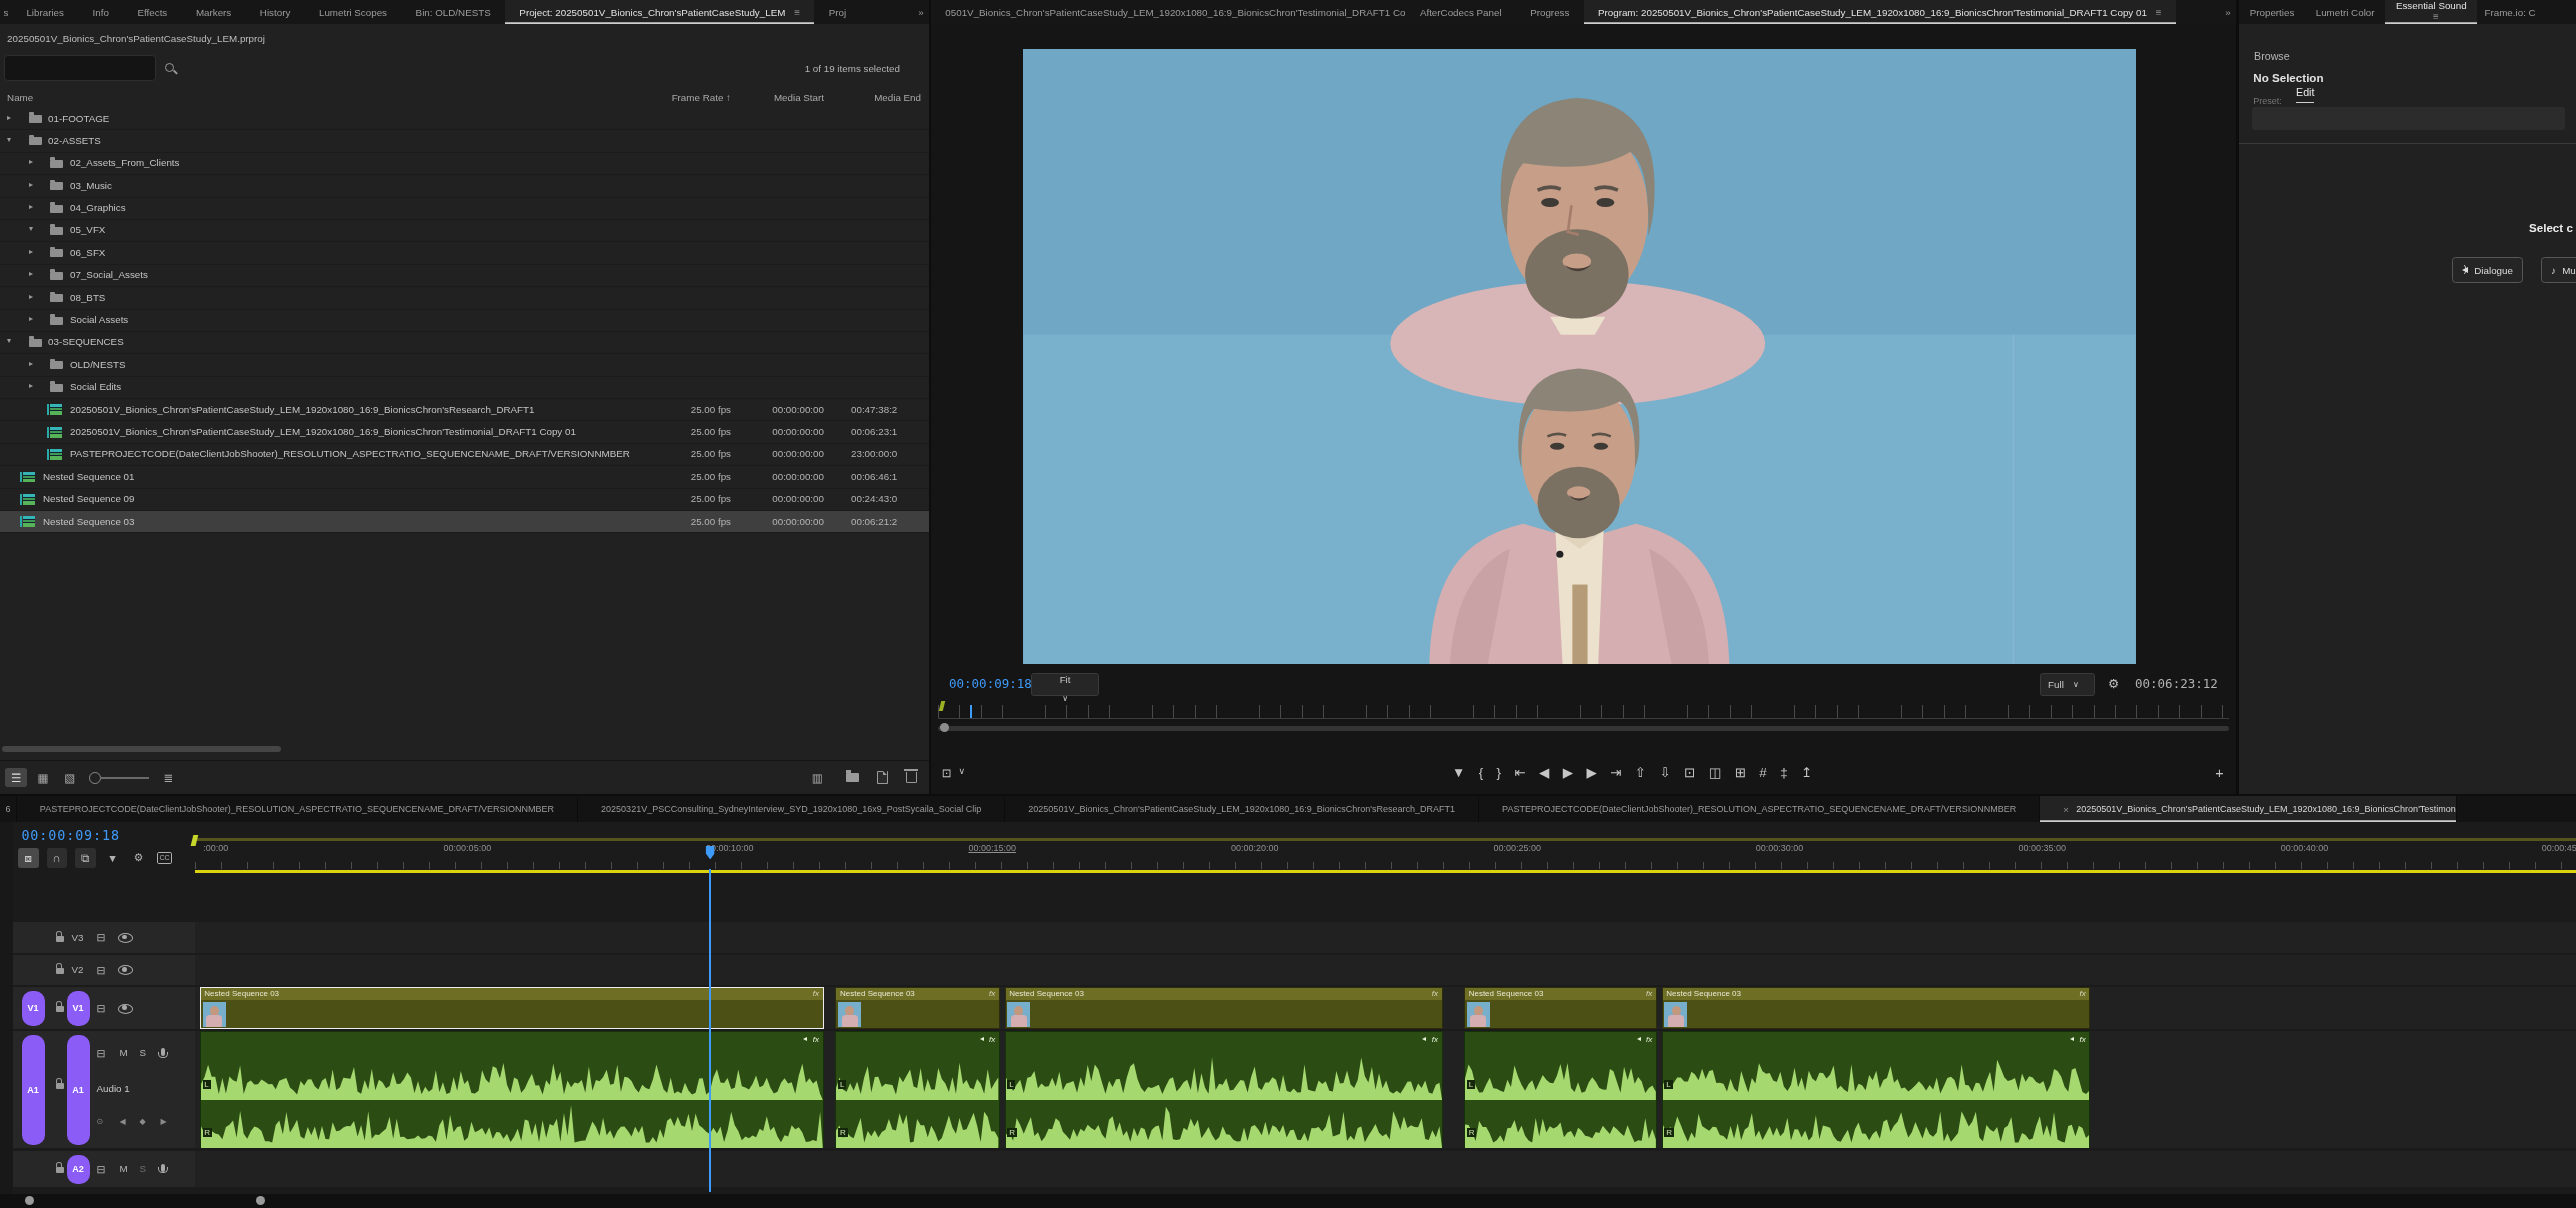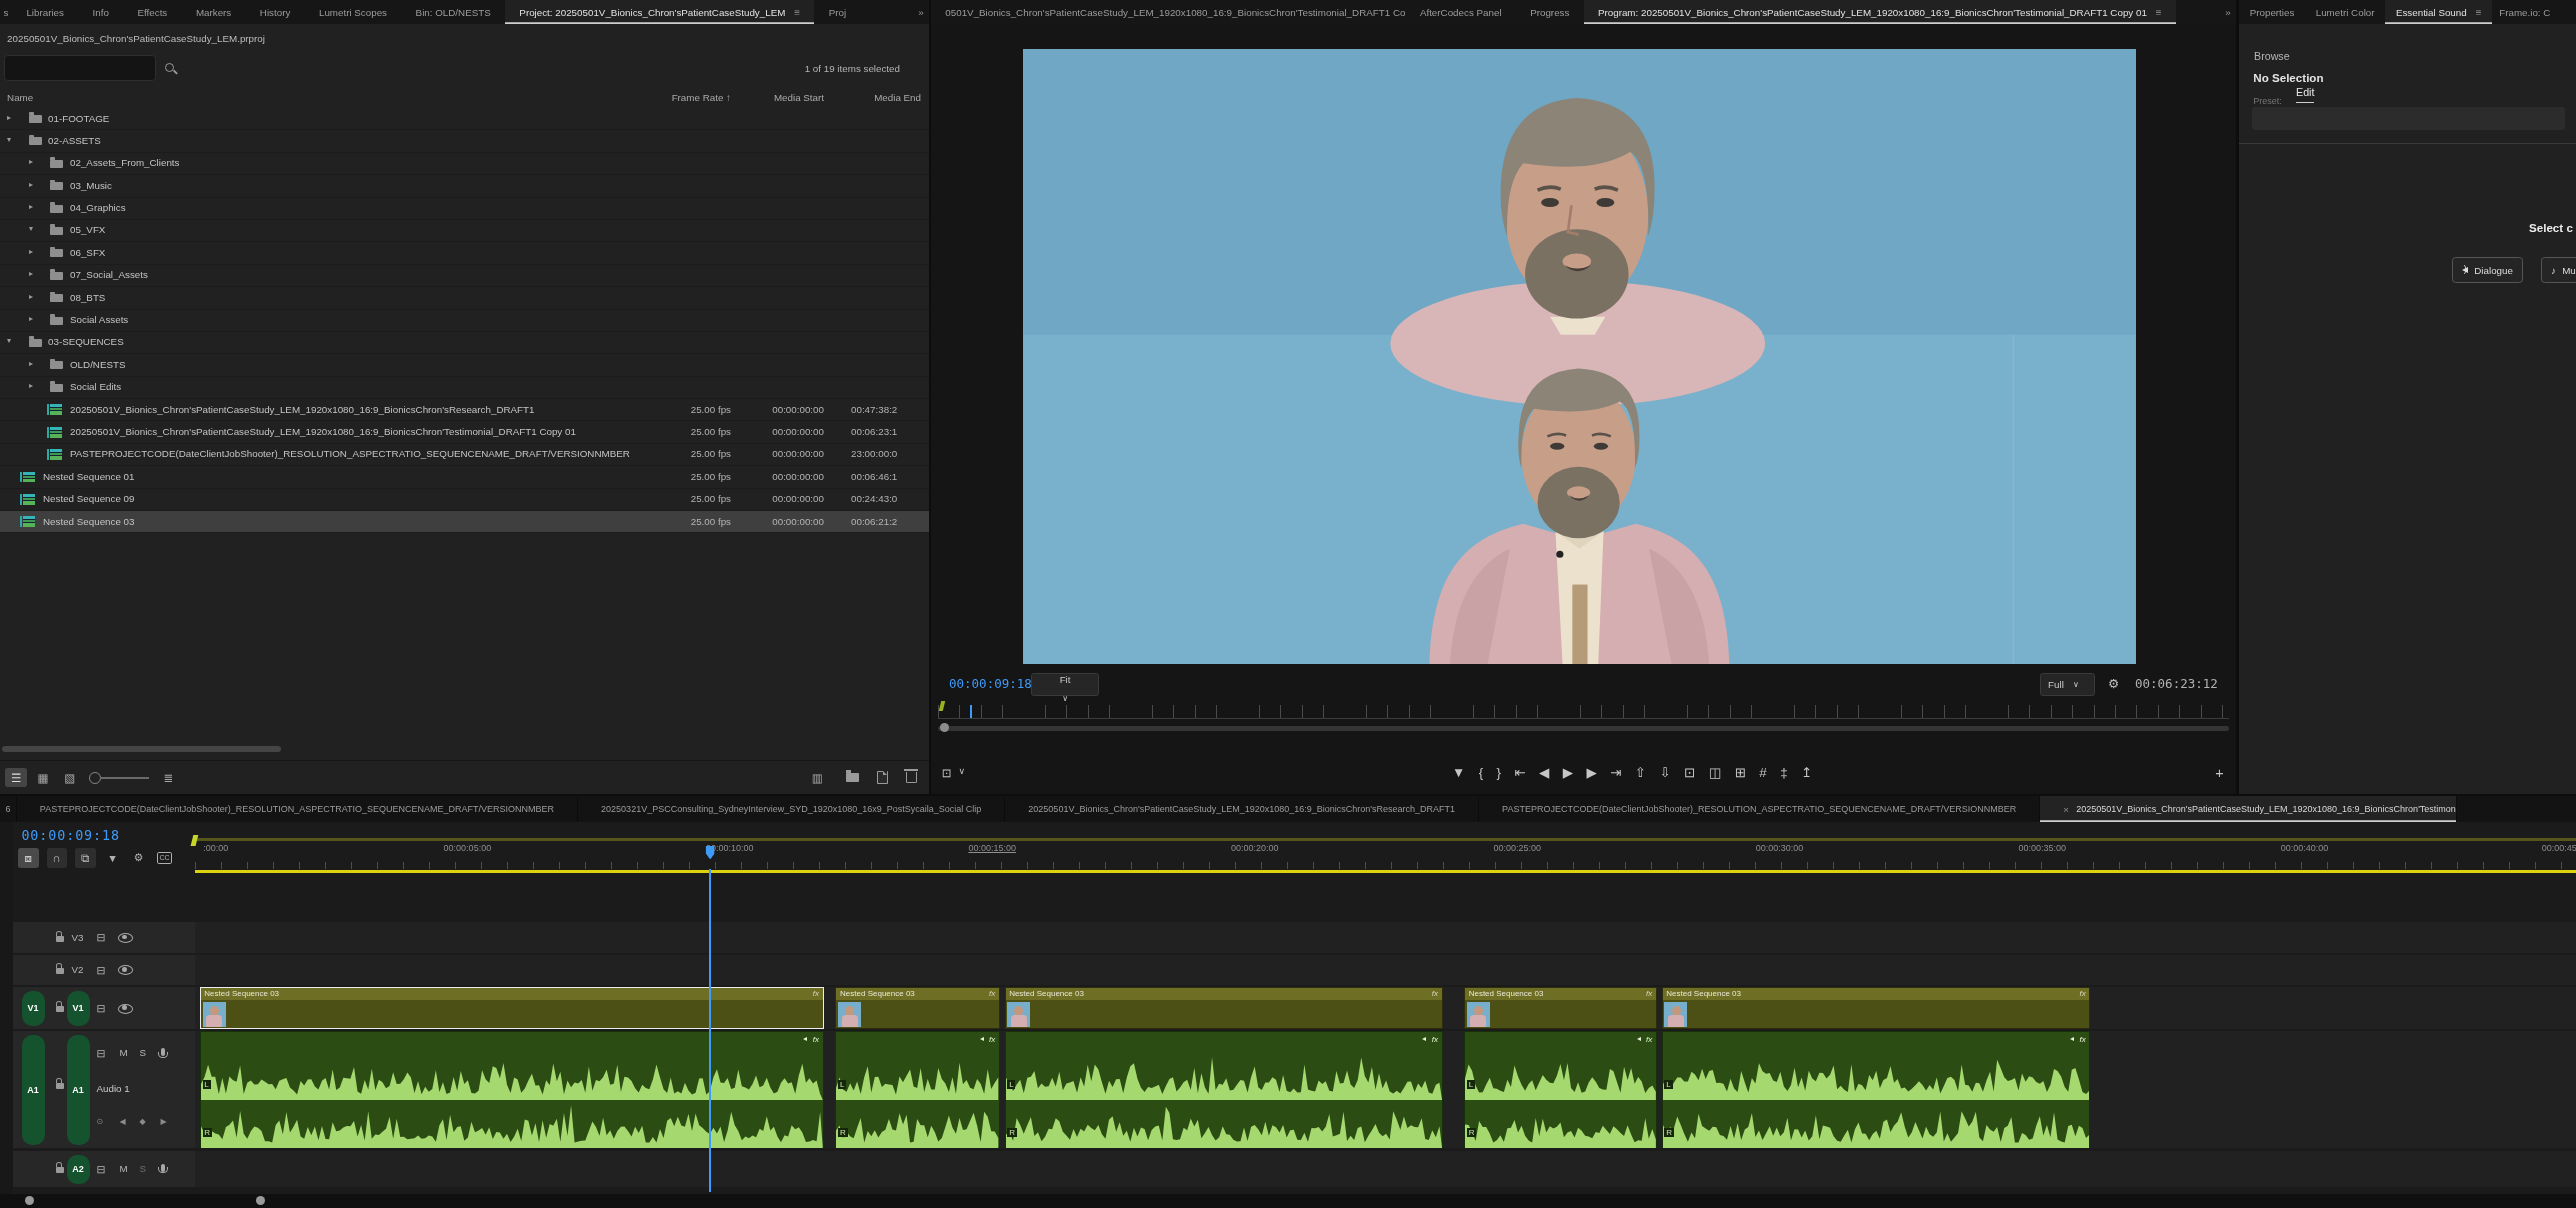--- a/index.html
+++ b/index.html
@@ -122,21 +122,21 @@
             background:repeating-linear-gradient(90deg,#4e4e4e 0 0.9px,transparent 0.9px 26px);
             background-position:0 bottom;background-size:100% 7.1px;background-repeat:repeat-x;background-position-y:21.4px;}
   #tl-workarea{position:absolute;left:195px;top:42px;width:2381px;height:2.7px;background:#55551c;}
   .rlabel{position:absolute;top:1.8px;color:#8f8f8f;font-size:9px;transform:translateX(-50%);white-space:nowrap;}
   .rlabel.first{transform:none;}
   #tl-renderbar{position:absolute;left:195px;top:74px;width:2381px;height:2.7px;background:#ddd20e;}
   #tl-renderstart{position:absolute;left:192px;top:39px;width:4.5px;height:10.7px;background:#c6d62b;transform:skewX(-14deg);}
   .trackrow{position:absolute;background:#212121;}
   .trackhead{position:absolute;left:12.5px;width:182px;background:#272727;}
   .th-item{position:absolute;color:#b6b6b6;font-size:9.8px;}
-  .blue-badge{position:absolute;background:#14532d;border-radius:10px;color:#fff;font-size:9px;font-weight:bold;
+  .blue-badge{position:absolute;background:#8b5cf6;border-radius:10px;color:#fff;font-size:9px;font-weight:bold;
               display:flex;align-items:center;justify-content:center;}
   .icon-lock{position:absolute;width:8px;height:6.3px;background:#9a9a9a;border-radius:0.9px;}
   .icon-lock::before{content:'';position:absolute;width:4.5px;height:4.5px;border:1.8px solid #9a9a9a;border-bottom:none;
                      border-radius:2.7px 2.7px 0 0;top:-5.4px;left:0px;}
   .icon-eye{position:absolute;width:13.4px;height:8px;border:0.9px solid #a8a8a8;border-radius:50%;}
   .icon-eye::after{content:'';position:absolute;left:3.6px;top:0.9px;width:4.5px;height:4.5px;background:#a8a8a8;border-radius:50%;}
   .icon-mic{position:absolute;width:4.5px;height:8px;background:#a8a8a8;border-radius:2.7px;}
   .icon-mic::after{content:'';position:absolute;left:-2.7px;top:3.6px;width:8px;height:5.4px;border:0.9px solid #a8a8a8;
                    border-top:none;border-radius:0 0 4.5px 4.5px;}
   #tl-content{position:absolute;left:195px;top:0;width:2381px;height:412px;}
@@ -422,21 +422,21 @@
           <span class="tbtn">↥</span>
         </div>
       <span id="transport-plus">+</span>
     </div>
   </div>
 
   <div id="right-panel" class="panel">
     <div class="tabstrip">
       <div class="tab" style="padding:0 10.7px;">Properties</div>
       <div class="tab" style="padding:0 10.7px;">Lumetri Color</div>
-      <div class="tab active" style="padding:0 10.7px;">
+      <div class="tab active" style="padding:0 10.7px;flex-direction:column;">
         <span>Essential Sound</span>
         <span class="menu-glyph">≡</span>
       </div>
       <div class="tab" style="padding:0 7.1px;">Frame.io: C</div>
     </div>
     <div class="subtab" style="left:15px;">Browse</div>
     <div class="subtab active" style="left:57px;">Edit</div>
     <div id="es-noselection">No Selection</div>
     <div id="es-preset-label">Preset:</div>
     <div id="es-preset-box"></div>

